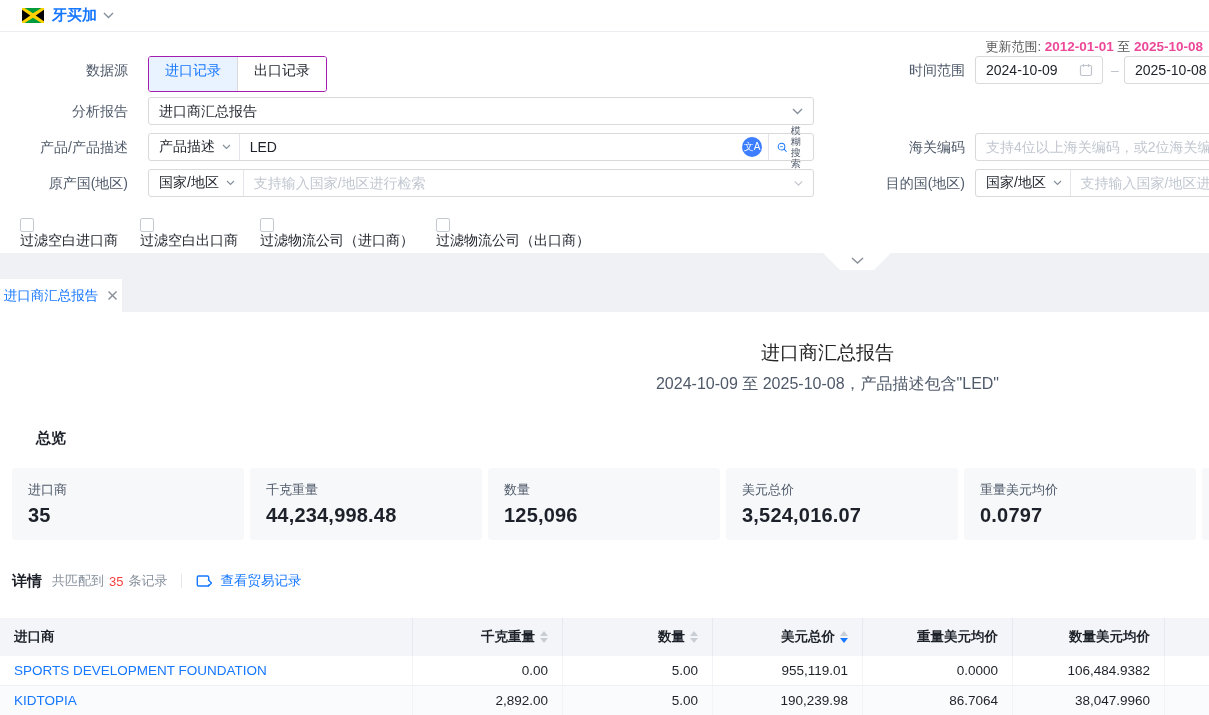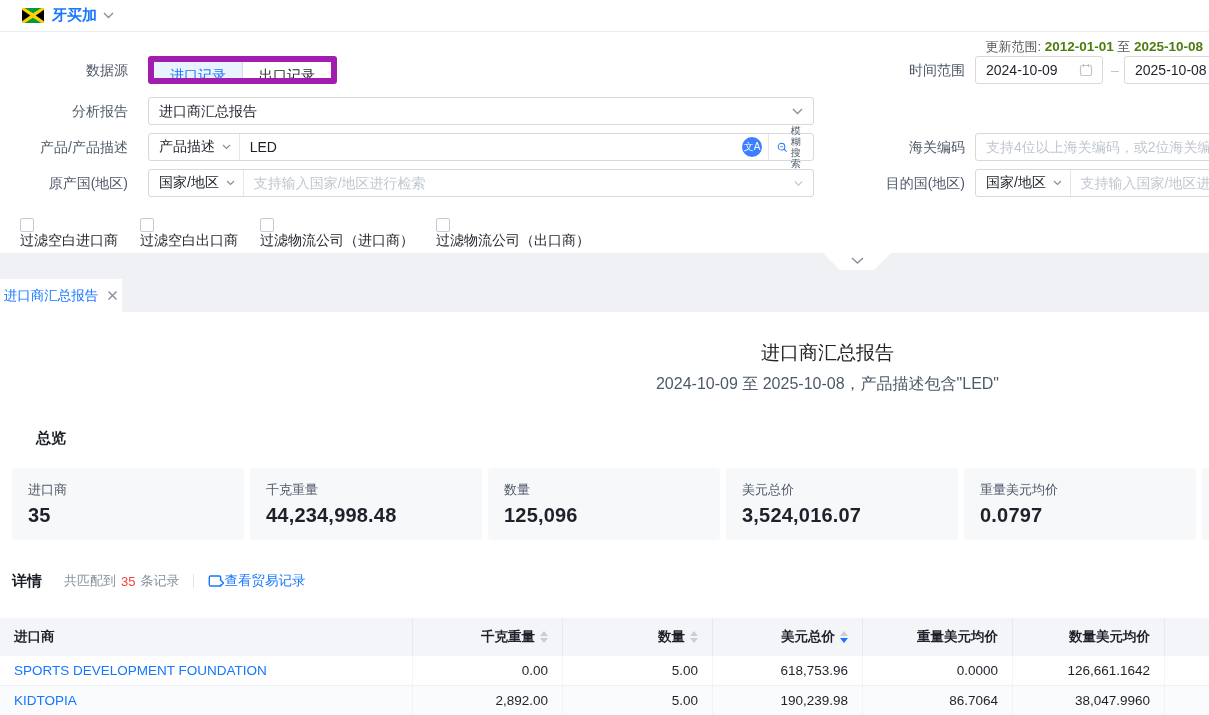--- a/index.html
+++ b/index.html
@@ -16,23 +16,23 @@
     display:flex; align-items:center; padding-left:22px; border-bottom:1px solid #ebedf0; background:#fff; }
   .flag { width:22px; height:15px; display:block; }
   .country { margin-left:8px; color:#1677ff; font-size:15px; font-weight:700; cursor:pointer; }
   .chev { display:inline-block; margin-left:6px; }
 
   
   .filter-panel { position:absolute; left:0; top:32px; width:1209px; height:221px; background:#fff; }
   .f-label { position:absolute; width:138px; text-align:right; padding-right:10px; height:28px; line-height:28px; color:#4e5969; }
   .f-label-r { position:absolute; left:858px; width:107px; text-align:right; height:28px; line-height:28px; color:#4e5969; }
   .update-range { position:absolute; top:6px; right:6px; font-size:13px; color:#595959; white-space:nowrap; }
-  .update-range b { color:#4d7c0f; font-size:13.5px; }
-
-  .seg-group { position:absolute; left:148px; display:flex; border:6px solid #a21caf; border-radius:3px; overflow:hidden; height:28px; }
+  .update-range b { color:#ec4899; font-size:13.5px; }
+
+  .seg-group { position:absolute; left:148px; display:flex; border:1px solid #a21caf; border-radius:3px; overflow:hidden; height:36px; }
   .seg { padding:0 16px; line-height:26px; background:#fff; color:#1d2129; cursor:pointer; }
   .seg + .seg { border-left:1px solid #d9d9d9; }
   .seg.active { background:#e9f2ff; color:#1677ff; }
 
   .box { position:absolute; height:28px; border:1px solid #d9d9d9; border-radius:3px; background:#fff; display:flex; align-items:center; }
   .box .txt { padding:0 10px; line-height:26px; white-space:nowrap; }
   .box input { border:none; outline:none; background:transparent; font:inherit; color:#1d2129; width:100%; padding:0 10px; }
   .box input::placeholder { color:#c1c7d0; }
   .inner-select { display:flex; align-items:center; padding:0 8px 0 10px; height:100%; white-space:nowrap; cursor:pointer; }
   .v-div { width:1px; height:26px; background:#e5e6eb; }
@@ -62,25 +62,25 @@
   .wide { position:absolute; left:0; width:1655px; }
   .r-title { top:28px; text-align:center; font-size:19px; color:#262626; }
   .r-subtitle { top:62px; text-align:center; font-size:16px; color:#4e5969; }
   .ov-heading { position:absolute; left:12px; top:117px; font-size:15px; font-weight:700; color:#1d2129;margin-left:24px; }
   .cards { position:absolute; left:12px; top:156px; display:flex; gap:6px; }
   .card { width:232px; height:72px; background:#f7f8fa; border-radius:4px; padding:13px 16px; flex:none; }
   .card .c-label { font-size:13px; color:#4e5969; }
   .card .c-value { margin-top:5px; font-size:20px; font-weight:700; color:#1d2129; letter-spacing:.2px; }
 
   .details-row { position:absolute; left:12px; top:259px; display:flex; align-items:center; height:20px; }
-  .d-heading { font-size:15px; font-weight:700; margin-right:22px; }
+  .d-heading { font-size:15px; font-weight:700; margin-right:10px; }
   .d-gray { color:#86909c; font-size:13px; }
   .d-count { color:#f53f3f; font-size:13px; margin:0 5px; }
   .d-div { width:1px; height:14px; background:#e5e6eb; margin:0 14px; }
-  .d-link { display:flex; align-items:center; gap:0; color:#1677ff; font-size:13.5px; cursor:pointer; }
+  .d-link { display:flex; align-items:center; gap:8px; color:#1677ff; font-size:13.5px; cursor:pointer; }
 
   
   .table { position:absolute; left:0; top:306px; width:1655px; }
   .thead { display:flex; height:38px; background:#f4f5f9; }
   .th { display:flex; align-items:center; font-weight:700; font-size:13.5px; color:#1d2129;
     border-right:1px solid #e7e9f0; padding:0 14px; flex:none; }
   .th.num { justify-content:flex-end; }
   .trow { display:flex; height:30px; border-bottom:1px solid #f0f1f4; background:#fff; }
   .trow.stripe { background:#fafbfc; }
   .td { display:flex; align-items:center; font-size:13.5px; border-right:1px solid #f3f4f7; padding:0 14px; flex:none; }
@@ -317,23 +317,23 @@
           <div class="th num" style="width: 152px;">
             <span>数量美元均价</span>
           </div>
           <div class="th fill"></div>
         </div>
       <div id="tbody">
           <div class="trow">
             <div class="td importer" style="width: 413px;">SPORTS DEVELOPMENT FOUNDATION</div>
             <div class="td num" style="width: 150px;">0.00</div>
             <div class="td num" style="width: 150px;">5.00</div>
-            <div class="td num" style="width: 150px;">618,753.96</div>
+            <div class="td num" style="width: 150px;">955,119.01</div>
             <div class="td num" style="width: 150px;">0.0000</div>
-            <div class="td num" style="width: 152px;">126,661.1642</div>
+            <div class="td num" style="width: 152px;">106,484.9382</div>
             <div class="td fill"></div>
           </div>
           <div class="trow stripe">
             <div class="td importer" style="width: 413px;">KIDTOPIA</div>
             <div class="td num" style="width: 150px;">2,892.00</div>
             <div class="td num" style="width: 150px;">5.00</div>
             <div class="td num" style="width: 150px;">190,239.98</div>
             <div class="td num" style="width: 150px;">86.7064</div>
             <div class="td num" style="width: 152px;">38,047.9960</div>
             <div class="td fill"></div>

